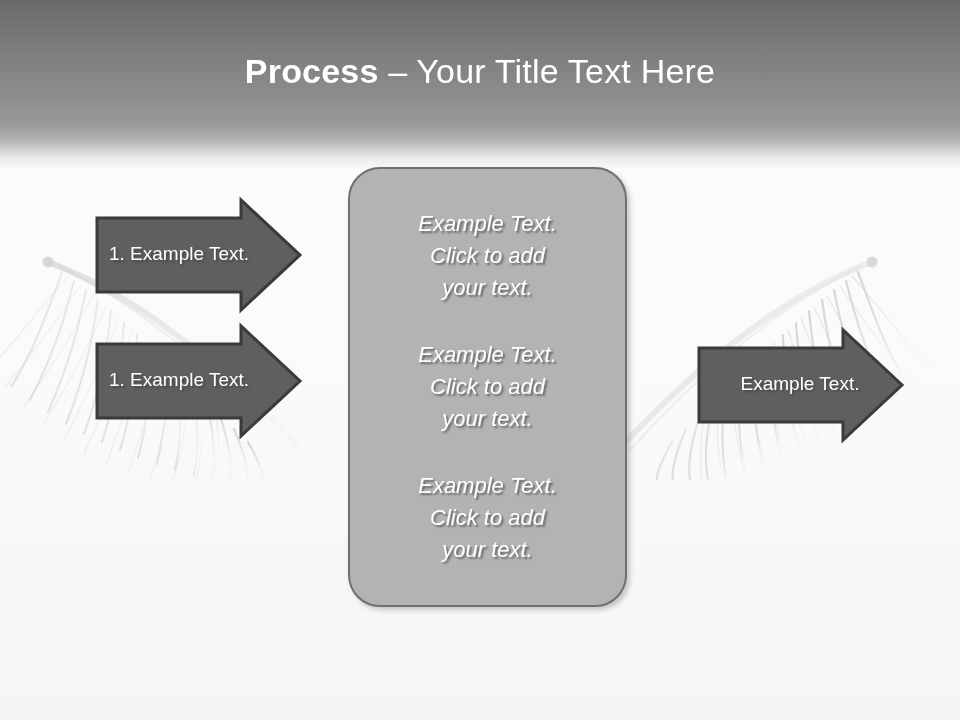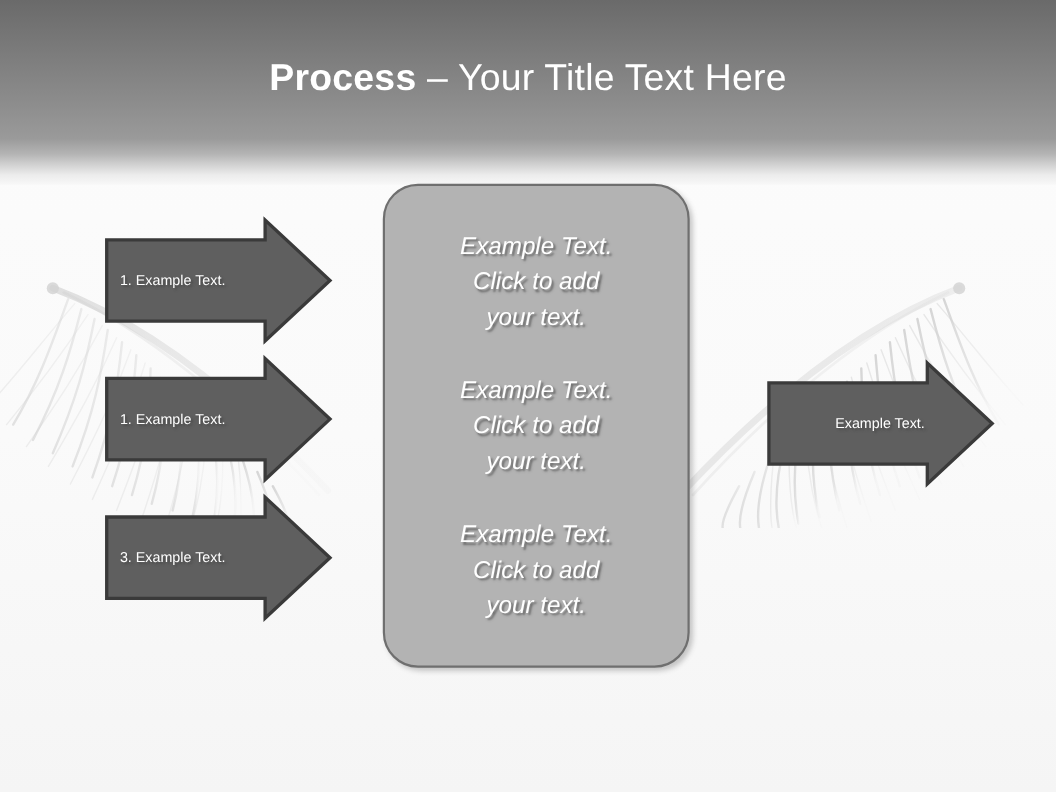--- a/index.html
+++ b/index.html
@@ -99,21 +99,21 @@
     position: absolute;
   }
   .arrow svg { display: block; overflow: visible; }
   .arrow-label {
     position: absolute;
     top: 0;
     left: 0;
     display: flex;
     align-items: center;
     color: #ffffff;
-    font-size: 13px;
+    font-size: 19px;
     white-space: nowrap;
     text-shadow: 2px 2px 2px rgba(70,70,70,.85);
     pointer-events: none;
     text-align: right;
   }
 
   .arrow-1 { left: 95px; top: 198px; }
   .arrow-2 { left: 95px; top: 324px; }
   .arrow-3 { left: 95px; top: 450px; }
   .arrow-4 { left: 697px; top: 328px; }
@@ -267,26 +267,20 @@
     <div class="arrow-label">1. Example Text.</div>
   </div>
 
   <div class="arrow arrow-2">
     <svg width="208" height="114" viewBox="0 0 208 114">
       <path d="M2 20 L146 20 L146 2 L205 57 L146 112 L146 94 L2 94 Z" fill="#5f5f5f" stroke="#3a3a3a" stroke-width="3" stroke-linejoin="miter"></path>
     </svg>
     <div class="arrow-label">1. Example Text.</div>
   </div>
 
-  <div class="arrow arrow-3">
-    <svg width="208" height="114" viewBox="0 0 208 114">
-      <path d="M2 20 L146 20 L146 2 L205 57 L146 112 L146 94 L2 94 Z" fill="#5f5f5f" stroke="#3a3a3a" stroke-width="3" stroke-linejoin="miter"></path>
-    </svg>
-    <div class="arrow-label">3. Example Text.</div>
-  </div>
 
   <div class="arrow arrow-4">
     <svg width="208" height="114" viewBox="0 0 208 114">
       <path d="M2 20 L146 20 L146 2 L205 57 L146 112 L146 94 L2 94 Z" fill="#5f5f5f" stroke="#3a3a3a" stroke-width="3" stroke-linejoin="miter"></path>
     </svg>
     <div class="arrow-label">Example Text.</div>
   </div>
 
 </div>
 

